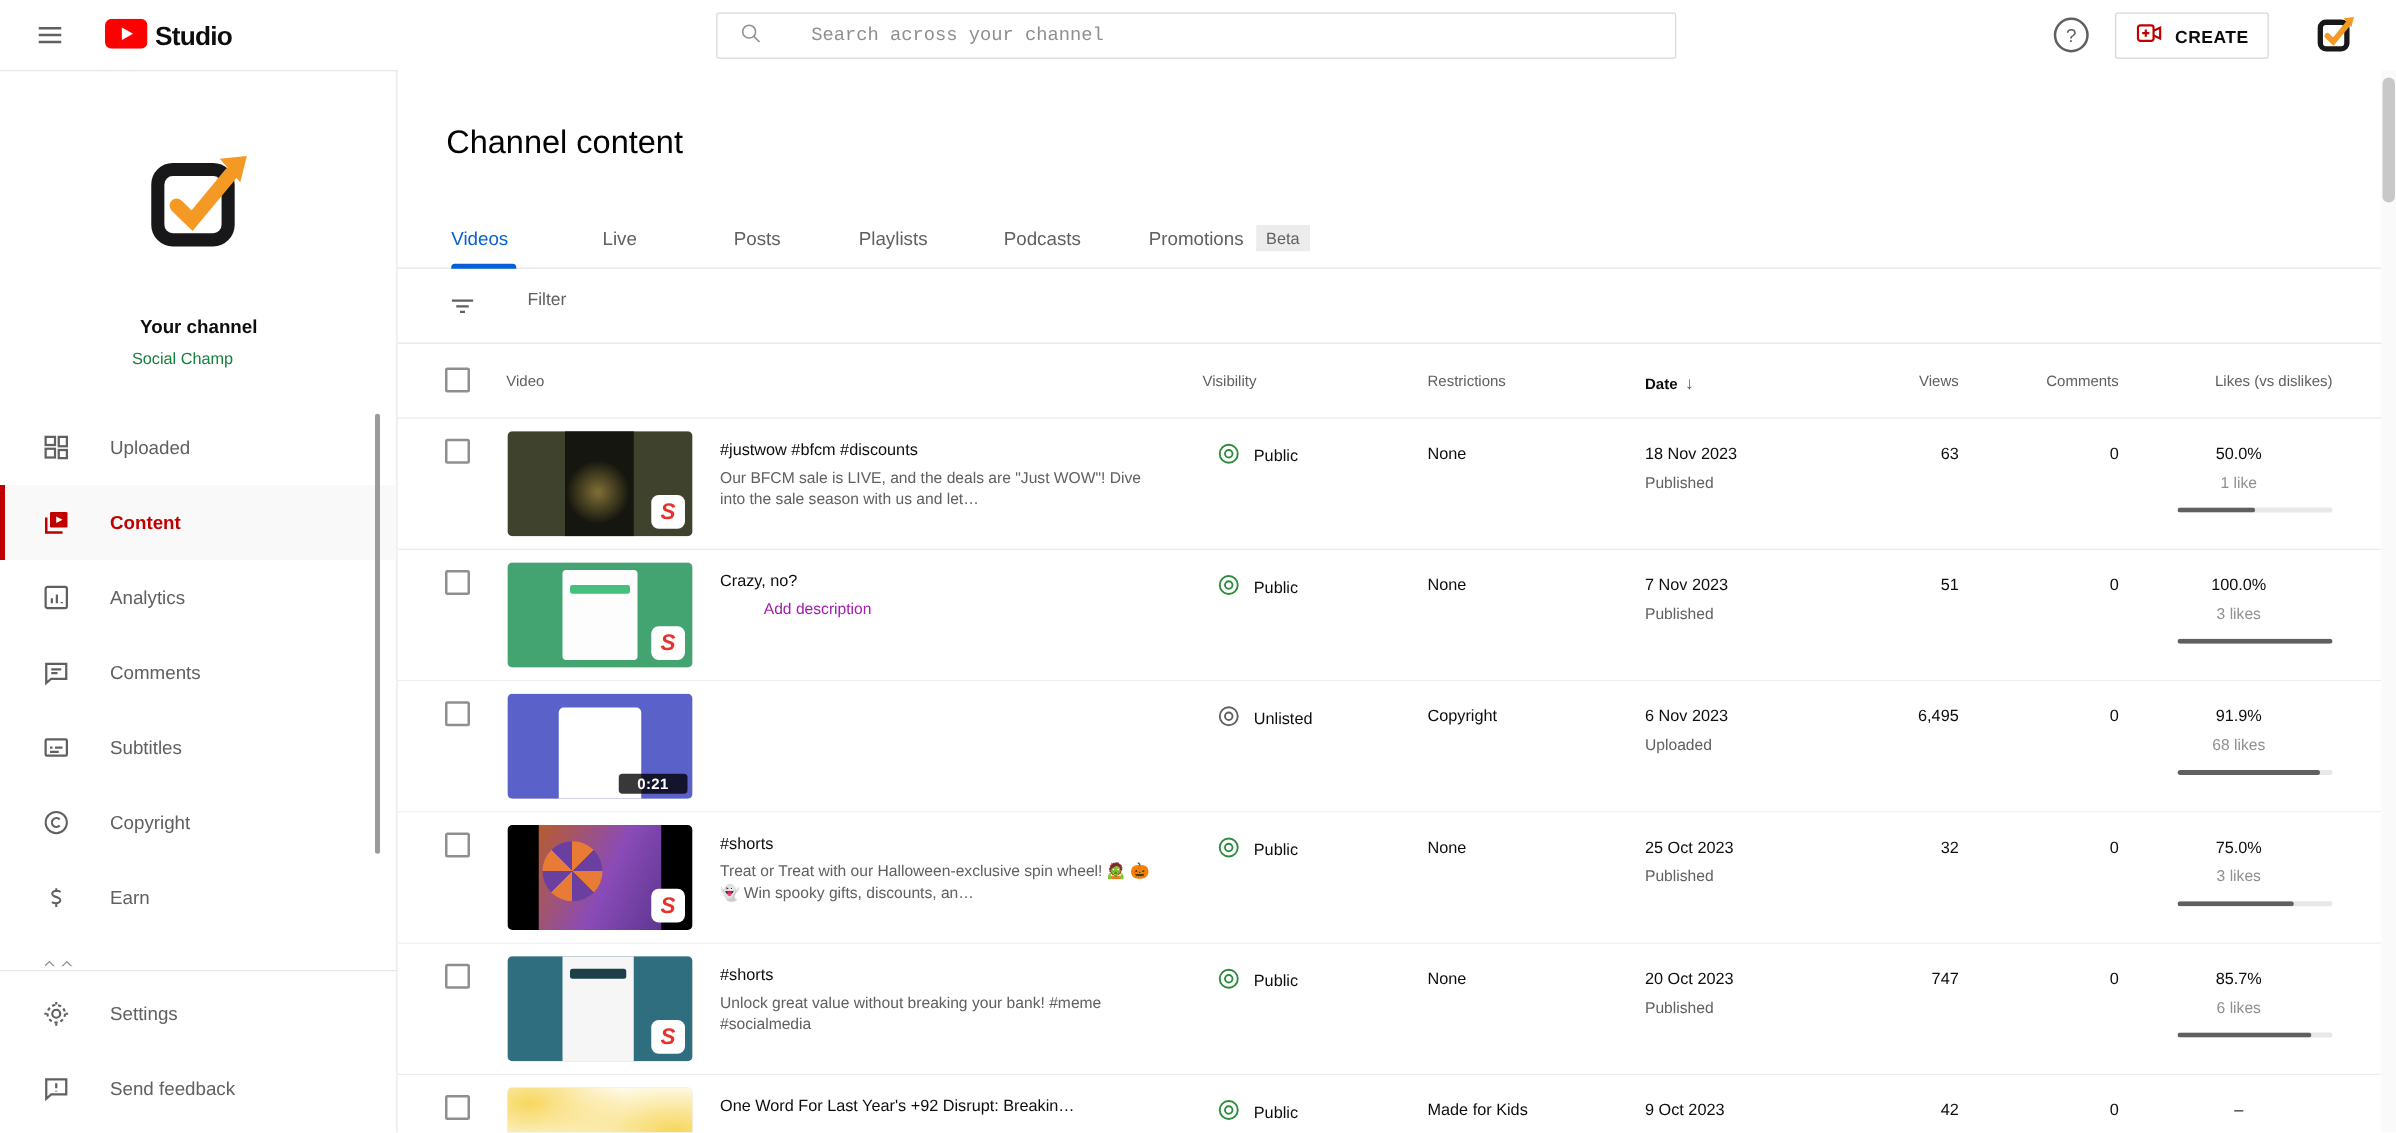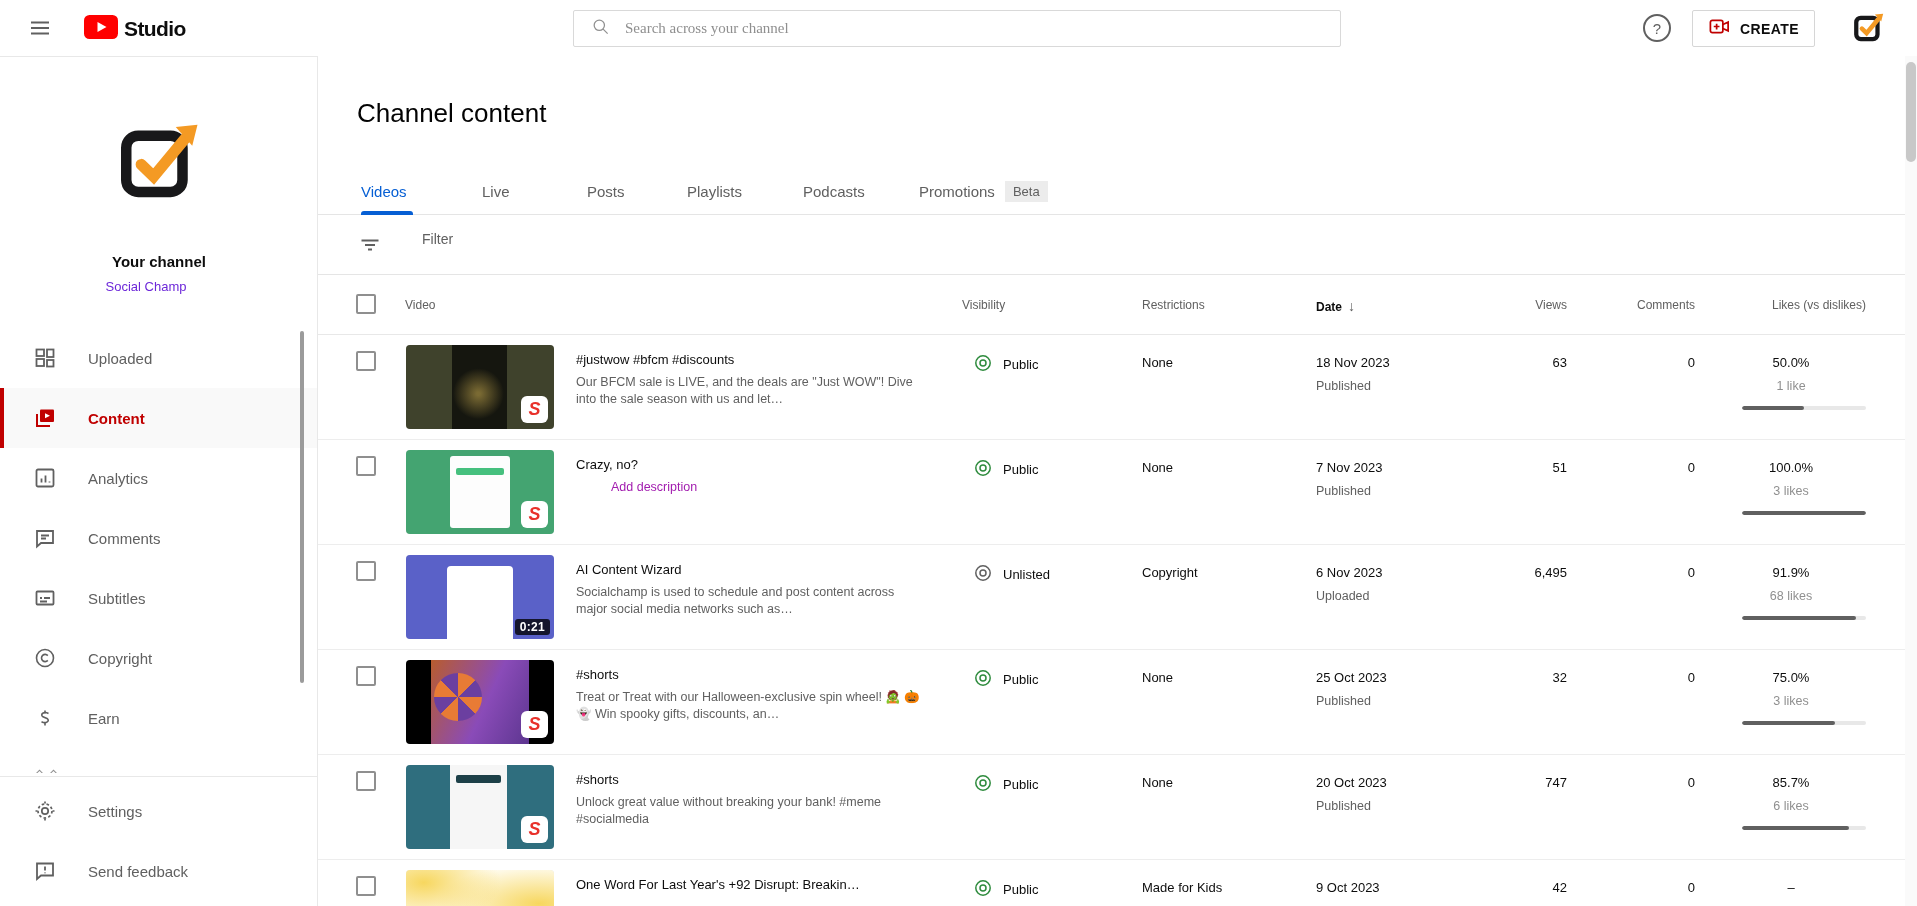--- a/index.html
+++ b/index.html
@@ -8,36 +8,36 @@
   .page { position:relative; width:1917px; height:906px; background:#fff; }
 
   
   .topbar { position:absolute; left:0; top:0; width:1917px; height:56px; background:#fff; z-index:20;padding-left:27px; }
   .hamburger { position:absolute; left:28px; top:16px; width:24px; height:24px; cursor:pointer; }
   .brand { position:absolute; left:84px; top:15px; display:flex; align-items:center; gap:6px; cursor:pointer; }
   .brand-text { font-size:21px; font-weight:700; letter-spacing:-0.6px; color:#0d0d0d; }
   .search-box { position:absolute; left:573px; top:10px; width:768px; height:37px;
     border:1px solid #d9d9d9; border-radius:2px; display:flex; align-items:center; padding-left:17px; gap:15px; }
   .search-box input { border:none; outline:none; flex:1; font-size:15px; color:#0d0d0d;
-    font-family:Liberation Serif, serif; }
+    font-family:Liberation Mono, monospace;margin-left:24px; }
   .search-box input::placeholder { color:#8f8f8f; }
   .help-btn { position:absolute; left:1642px; top:13px; width:30px; height:30px; cursor:pointer; }
   .create-btn { position:absolute; left:1692px; top:10px; height:37px; border:1px solid #d6d6d6; border-radius:2px;
     display:flex; align-items:center; gap:9px; padding:0 15px; cursor:pointer; background:#fff; }
   .create-label { font-size:14px; font-weight:700; color:#0d0d0d; letter-spacing:0.4px; }
   .topbar-avatar { position:absolute; left:1852px; top:10px; width:34px; height:34px; cursor:pointer; }
 
   
   .sidebar { position:absolute; left:0; top:56px; width:318px; height:850px; background:#fff;
     border-top:1px solid #e8e8e8; border-right:1px solid #e8e8e8; z-index:10; }
   .channel-avatar { position:absolute; left:115px; top:58px; width:90px; height:90px; cursor:pointer; }
   .channel-title { position:absolute; left:0; top:196px; width:318px; text-align:center;
     font-size:15px; font-weight:700; color:#0d0d0d; }
   .channel-name { position:absolute; left:0; top:222px; width:292px; text-align:center;
-    font-size:13px; color:#6d28d9; }
+    font-size:13px; color:#15803d; }
   .nav { position:absolute; left:0; top:271px; width:317px; }
   .nav-item { position:relative; height:60px; display:flex; align-items:center; padding-left:33px; gap:31px;
     color:#606060; font-size:15px; cursor:pointer; }
   .nav-item .nav-label { font-weight:400; }
   .nav-item.active { background:#f9f9f9; color:#c00000; }
   .nav-item.active .nav-label { font-weight:700; }
   .nav-item.active::before { content:""; position:absolute; left:0; top:0; width:4px; height:100%; background:#c00000; }
   .nav-icon { width:24px; height:24px; flex:0 0 24px; }
   .nav-divider { position:absolute; left:0; top:719px; width:317px; border-top:1px solid #e8e8e8; }
   .partial-icon { position:absolute; left:36px; top:707px; width:30px; height:9px; overflow:hidden; }
@@ -78,21 +78,21 @@
   .th-likes { left:1398px; width:150px; text-align:right; cursor:pointer; }
 
   .rows { position:absolute; left:0; top:279px; width:1599px; }
   .trow { position:relative; height:105px; border-bottom:1px solid #ededed; background:#fff; }
   .trow .checkbox { left:38px; top:16px; }
   .thumb { position:absolute; left:88px; top:10px; width:148px; height:84px; border-radius:4px; overflow:hidden; cursor:pointer; background:#ddd; }
   .thumb-art { position:absolute; inset:0; }
   .slogo { position:absolute; right:6px; bottom:6px; width:27px; height:27px; background:#fff; border-radius:6px;
     color:#e8312a; font-size:18px; font-weight:800; font-style:italic; text-align:center; line-height:27px; }
   .duration { position:absolute; right:4px; bottom:4px; background:rgba(0,0,0,0.78); color:#fff; font-size:12px;
-    font-weight:700; padding:1px 5px; border-radius:3px; letter-spacing:0.3px; }
+    font-weight:700; padding:1px 15px; border-radius:3px; letter-spacing:0.3px; }
   .vinfo { position:absolute; left:258px; top:16px; width:352px; }
   .vtitle { font-size:13px; color:#0d0d0d; line-height:17px; cursor:pointer; white-space:nowrap; overflow:hidden; }
   .vdesc { margin-top:6px; font-size:12.5px; color:#606060; line-height:17px; max-height:35px; overflow:hidden; }
   .vdesc.placeholder { color:#a21caf;margin-left:35px; }
   .cell-vis { position:absolute; left:655px; top:18px; display:flex; align-items:center; gap:10px; font-size:13px; color:#0d0d0d; }
   .eye-green { color:#2e8b3d; }
   .eye-gray { color:#606060; }
   .cell-restr { position:absolute; left:824px; top:20px; font-size:13px; color:#0d0d0d; }
   .cell-date { position:absolute; left:998px; top:20px; }
   .date-main { font-size:13px; color:#0d0d0d; }
@@ -398,24 +398,20 @@
             </div>
     </div>
   </div>
         <div class="trow">
     <span class="checkbox"></span>
     <div class="thumb">
       <div class="thumb-art t-wizard"></div>
 
       <span class="duration">0:21</span>
     </div>
-    <div class="vinfo">
-      <div class="vtitle">AI Content Wizard</div>
-      <div class="vdesc">Socialchamp is used to schedule and post content across major social media networks such as…</div>
-    </div>
     <div class="cell-vis">
       <span class="viseye eye-gray">
         <svg viewBox="0 0 20 20" width="20" height="20" fill="none" stroke="currentColor" stroke-width="1.5">
                 <circle cx="10" cy="10" r="7.2"></circle>
                 <circle cx="10" cy="10" r="3"></circle>
               </svg>
       </span>
       <span>Unlisted</span>
     </div>
     <div class="cell-restr">Copyright</div>

